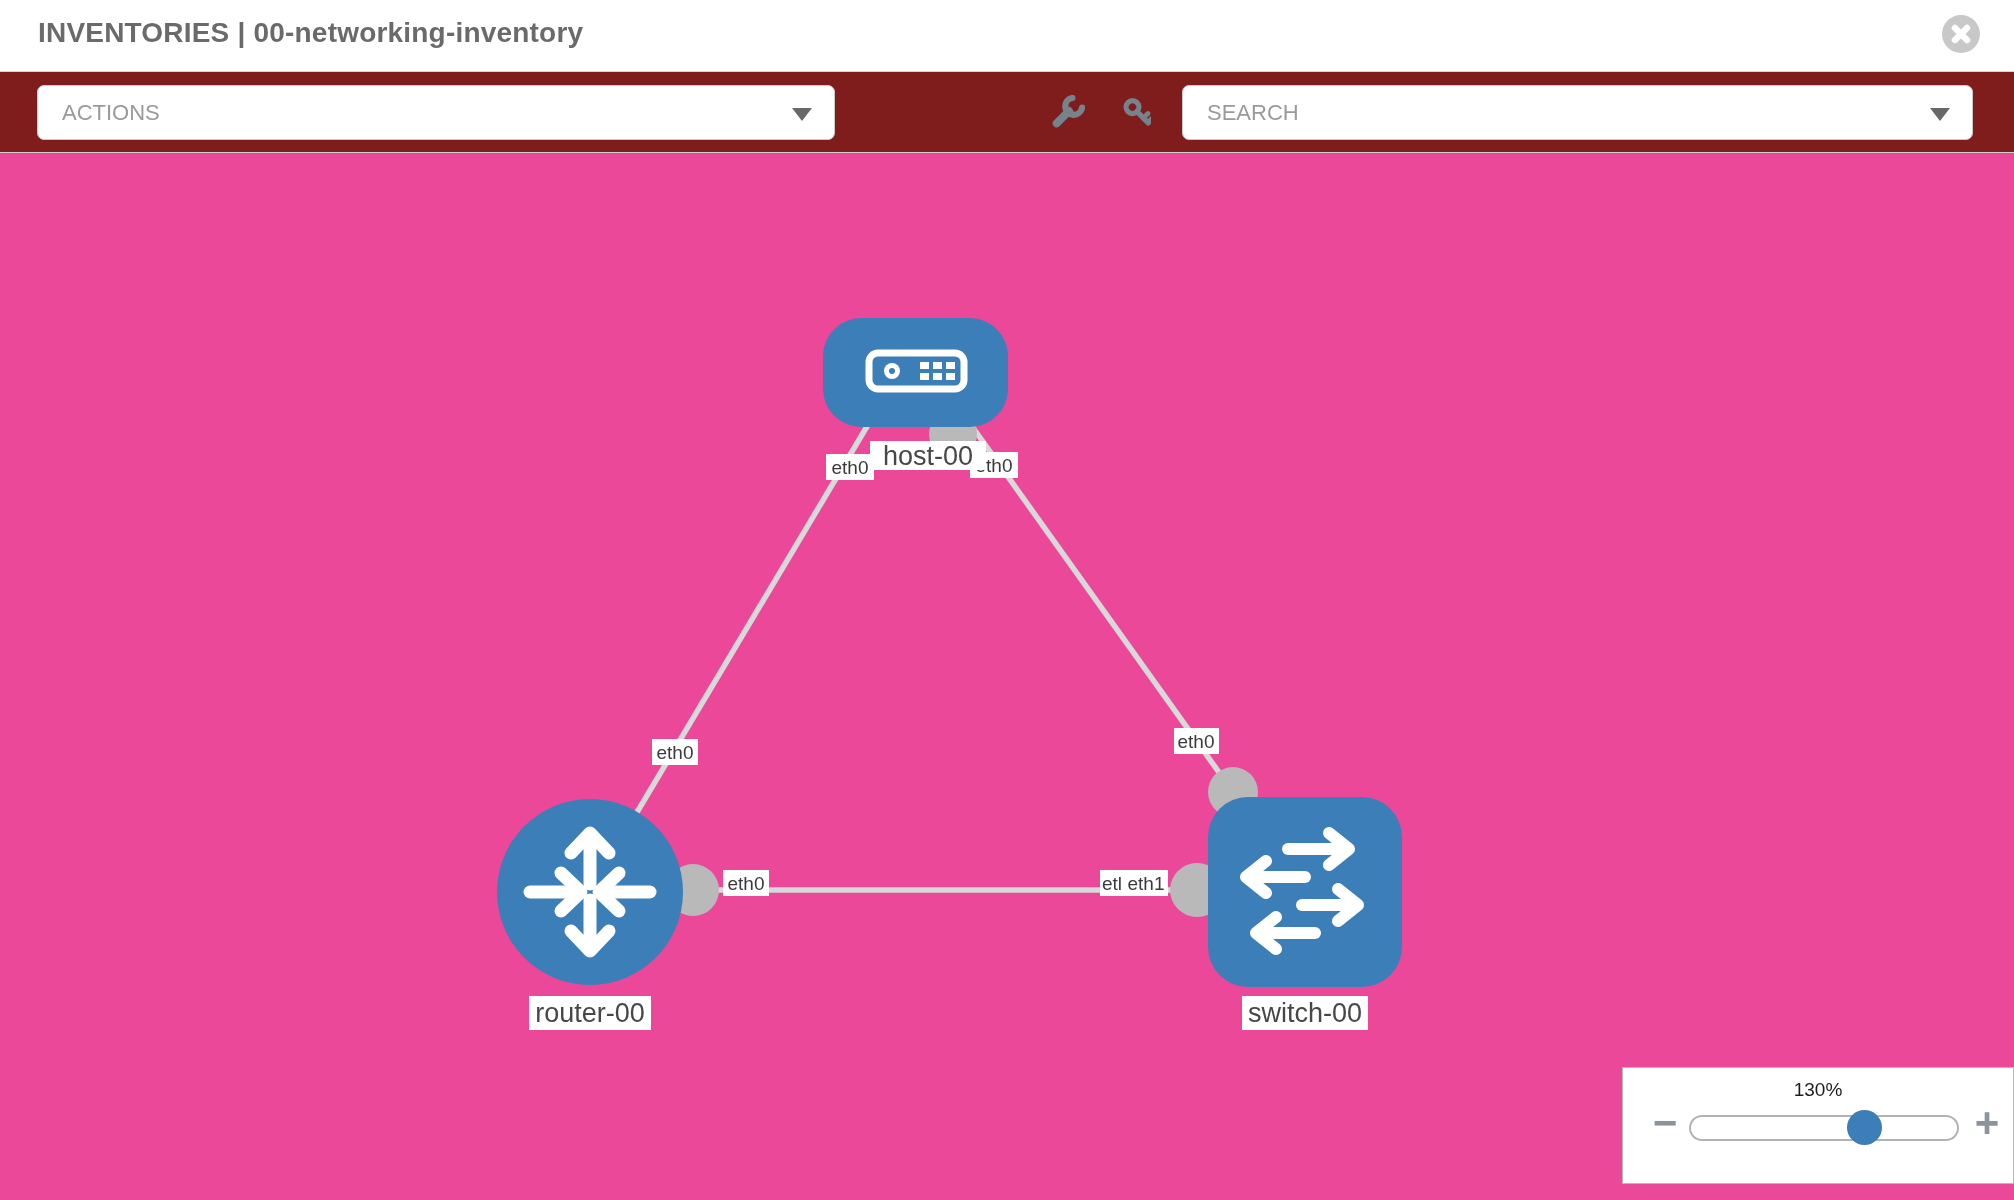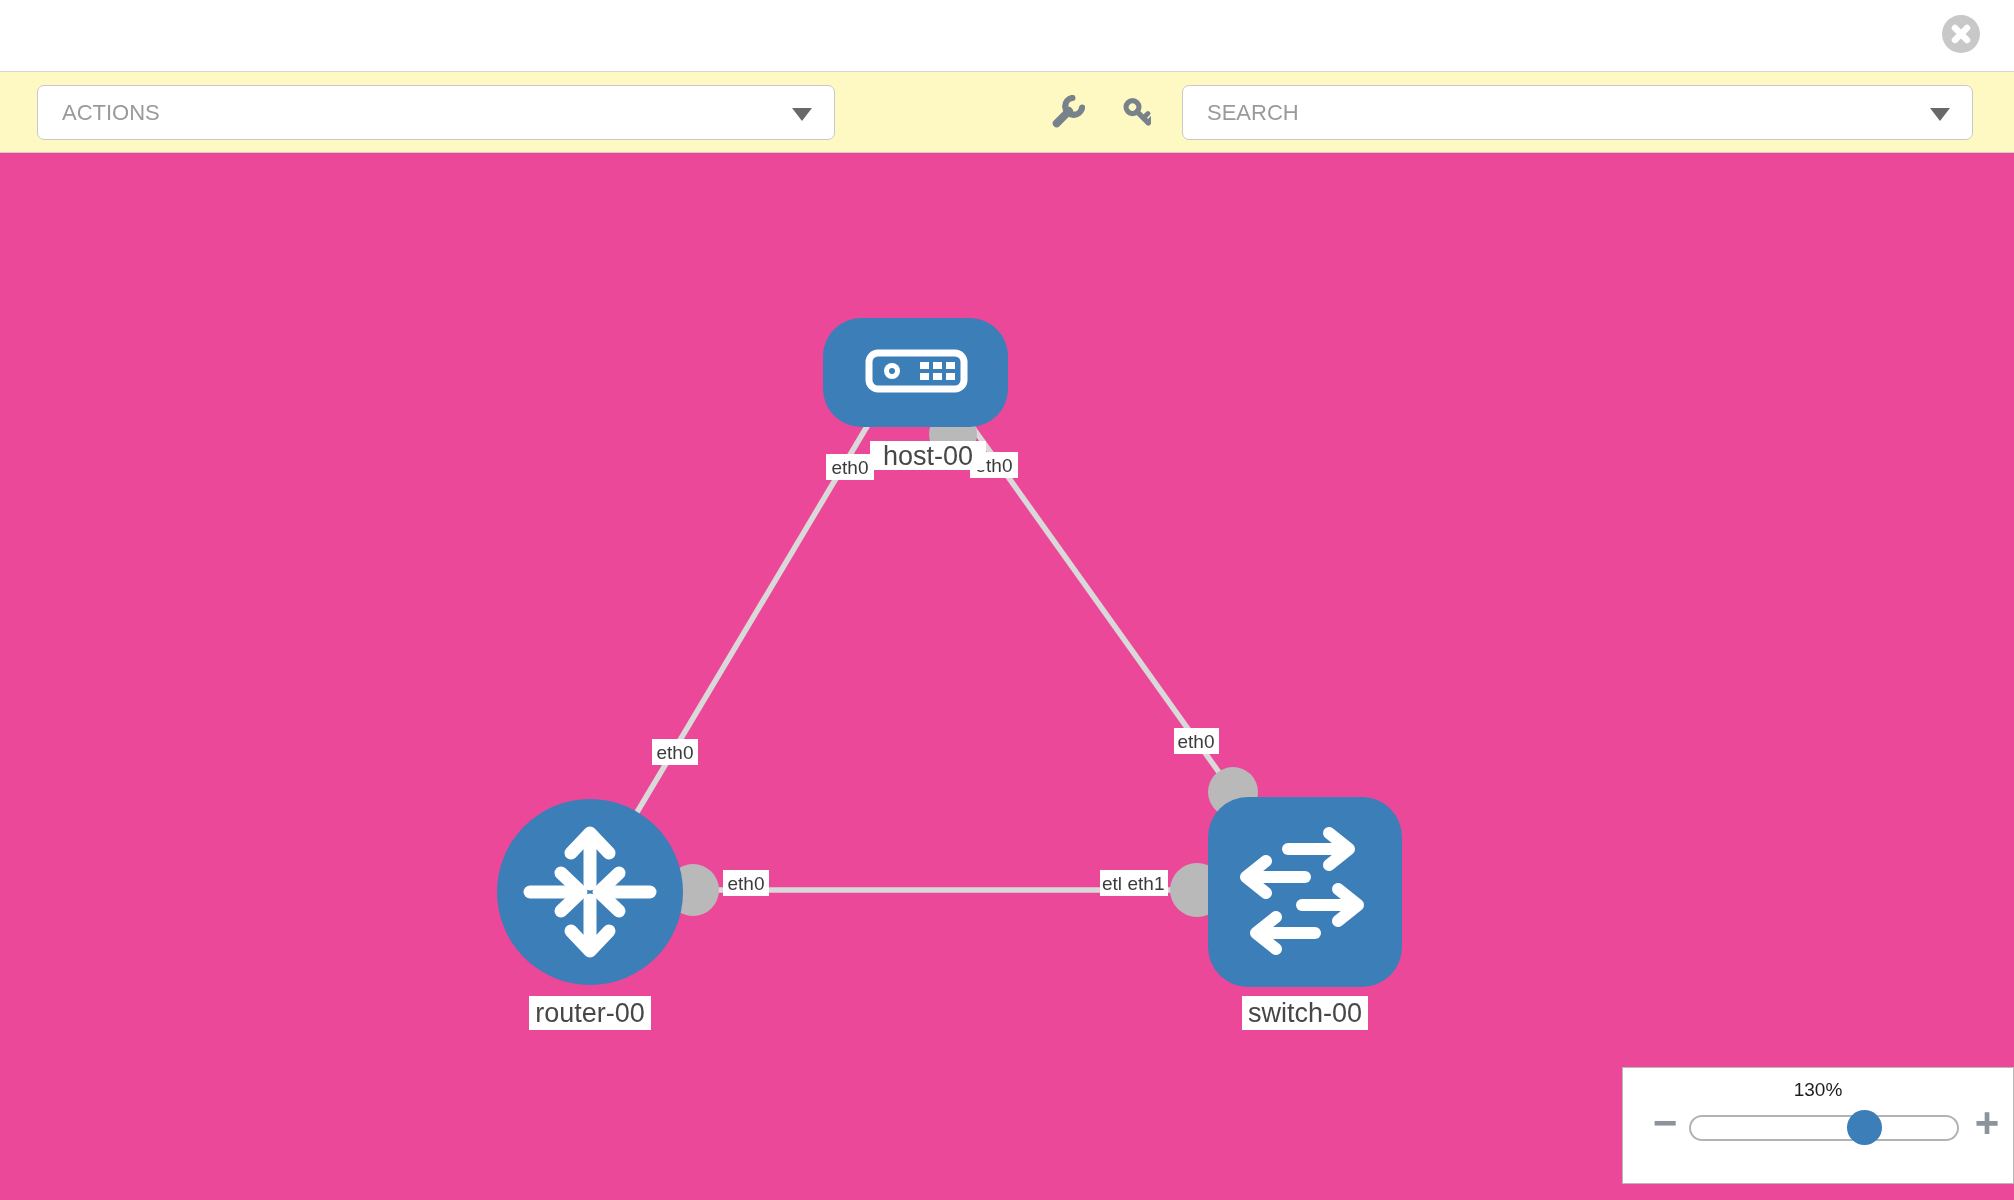--- a/index.html
+++ b/index.html
@@ -8,21 +8,21 @@
 
   
   .titlebar { position:relative; height:71px; background:#ffffff; }
   .titlebar h1 { position:absolute; left:38px; top:17px; font-size:28px; font-weight:700;
                  color:#6a6a6a; letter-spacing:.2px; }
   .close-btn { position:absolute; left:1942px; top:15px; width:38px; height:38px;
                border:none; border-radius:50%; background:#c8c8c8; cursor:pointer; padding:0; }
   .close-btn svg { display:block; margin:0 auto; }
 
   
-  .toolbar { position:relative; height:82px; background:#fef9c3;
+  .toolbar { position:relative; height:82px; background:#7f1d1d;
              border-top:1px solid #d4d4d4; border-bottom:1px solid #cfcfcf;padding-left:48px; }
   .dropdown { position:absolute; top:13px; height:55px; background:#fff;
               border:1px solid #c9c9c9; border-radius:7px; cursor:pointer; }
   .dropdown .dd-label { position:absolute; left:24px; top:14px; font-size:22px; color:#9a9a9a; }
   .dd-caret { position:absolute; right:22px; top:22px; width:0; height:0;
               border-left:10px solid transparent; border-right:10px solid transparent;
               border-top:13px solid #696969; }
   .dd-actions { left:37px;  width:798px; }
   .dd-search  { left:1182px; width:791px; }
   .tool-icon { position:absolute; cursor:pointer; }
@@ -48,20 +48,21 @@
   .zoom-plus  { left:342px; }
   .zoom-track { position:absolute; left:66px; top:47px; width:270px; height:26px;
                 background:#fff; border:2px solid #b3b3b3; border-radius:14px; cursor:pointer; }
   .zoom-thumb { position:absolute; left:156px; top:-7px; width:35px; height:35px;
                 border-radius:50%; background:#3c7eb7; cursor:grab; }
 </style>
 </head>
 <body>
 
 <div class="titlebar">
+  <h1>INVENTORIES | 00-networking-inventory</h1>
   <button class="close-btn">
     <svg width="38" height="38" viewBox="0 0 38 38">
       <line x1="13" y1="13" x2="25" y2="25" stroke="#fff" stroke-width="6.5" stroke-linecap="round"></line>
       <line x1="25" y1="13" x2="13" y2="25" stroke="#fff" stroke-width="6.5" stroke-linecap="round"></line>
     </svg>
   </button>
 </div>
 
 <div class="toolbar">
 

